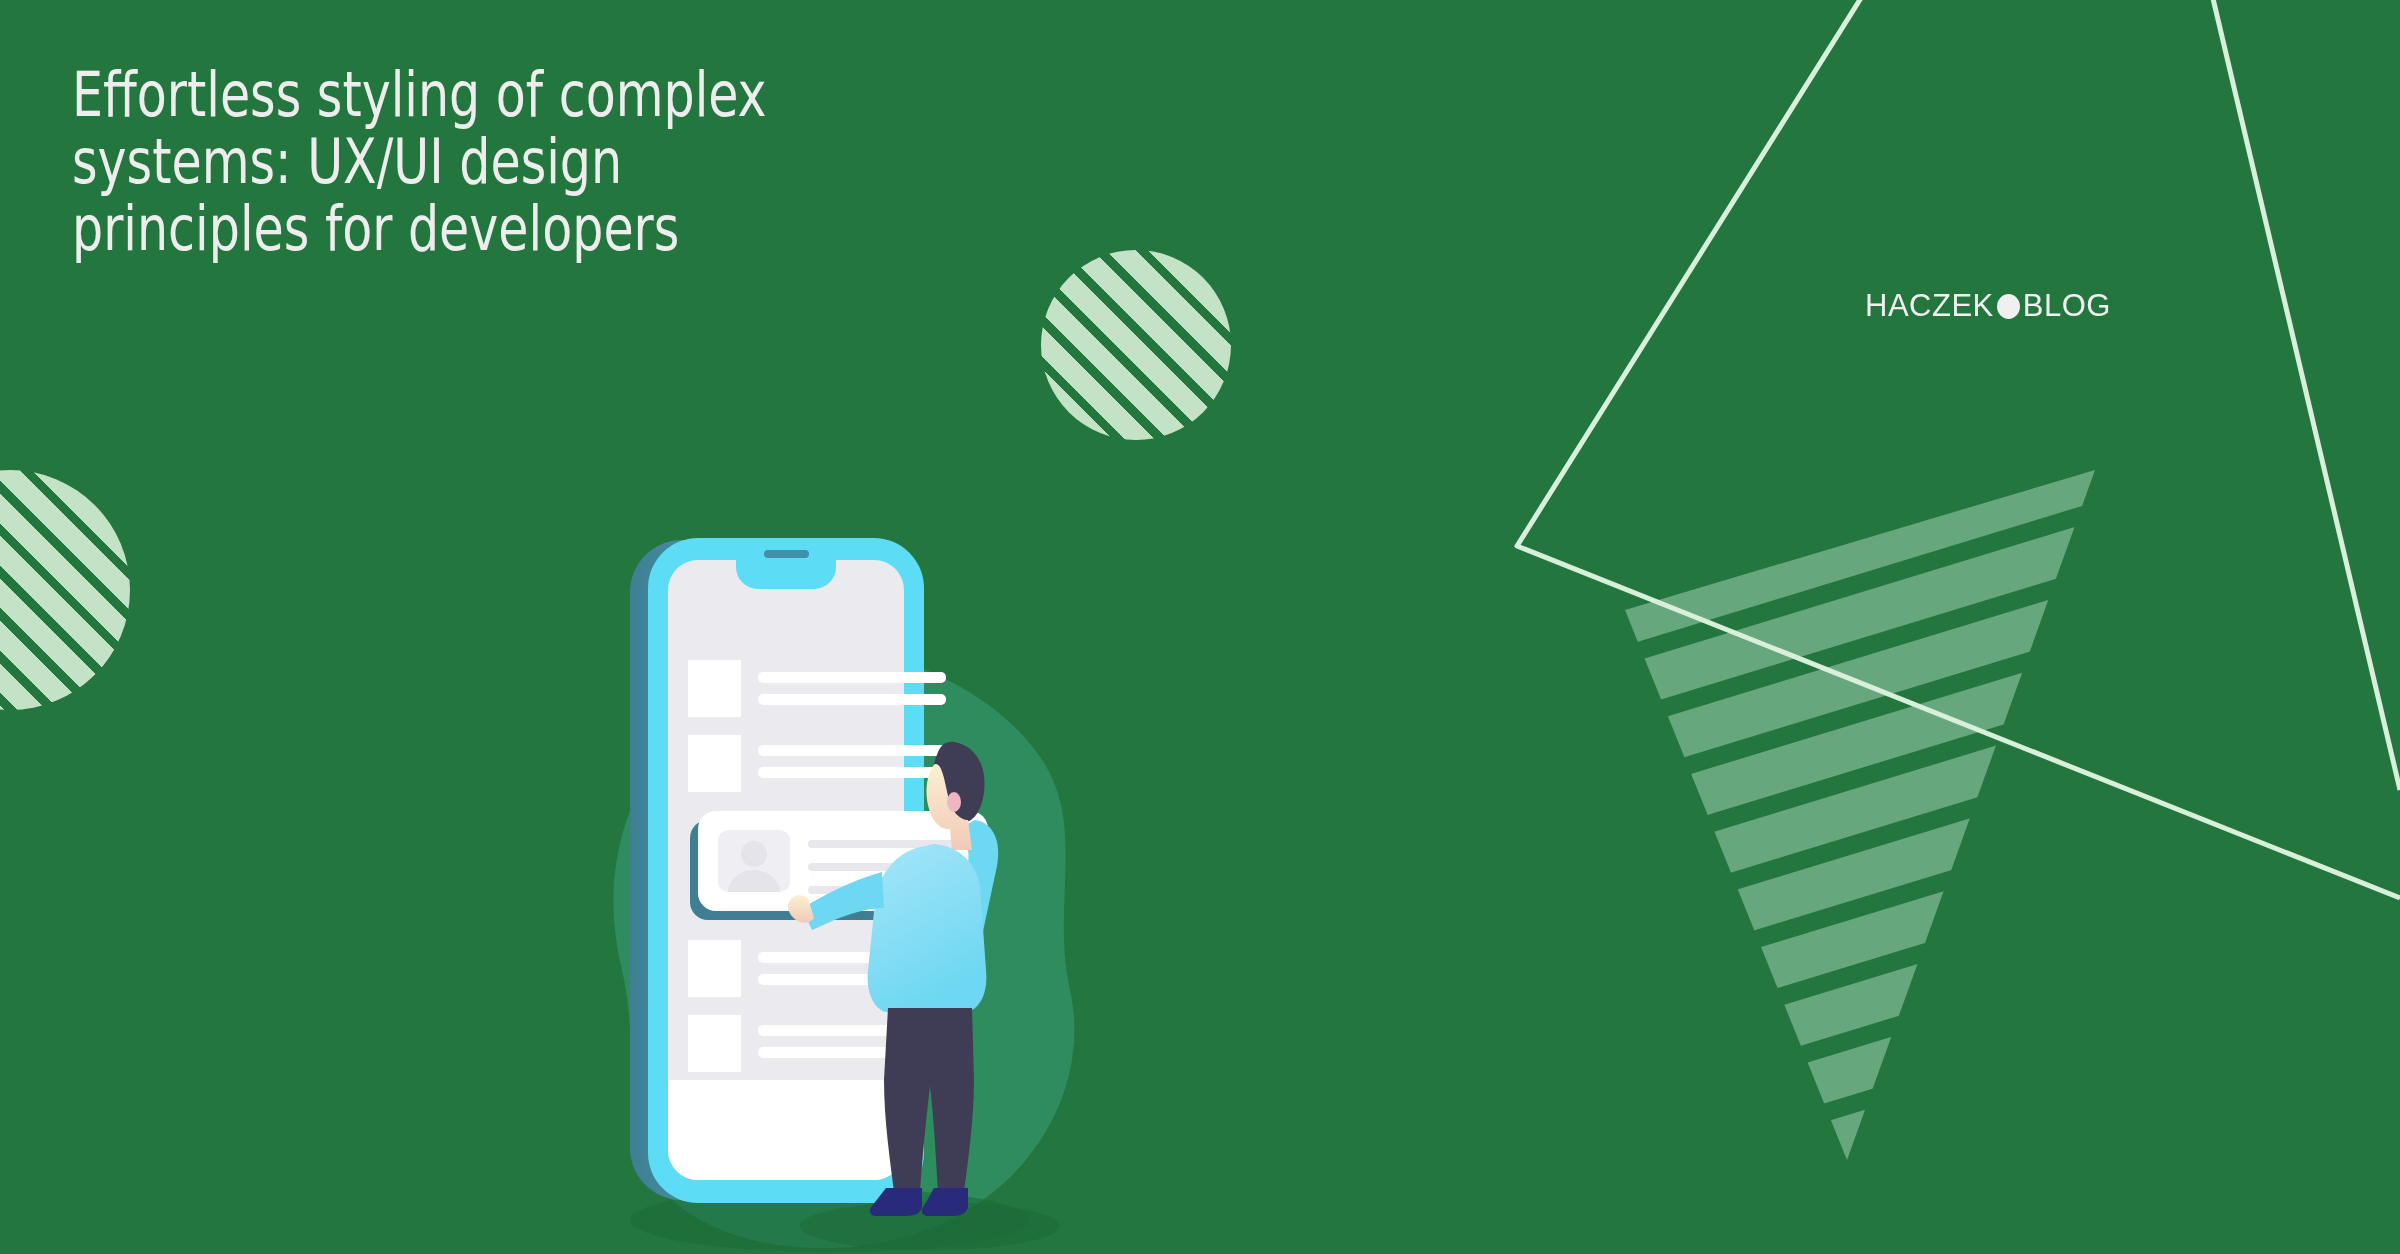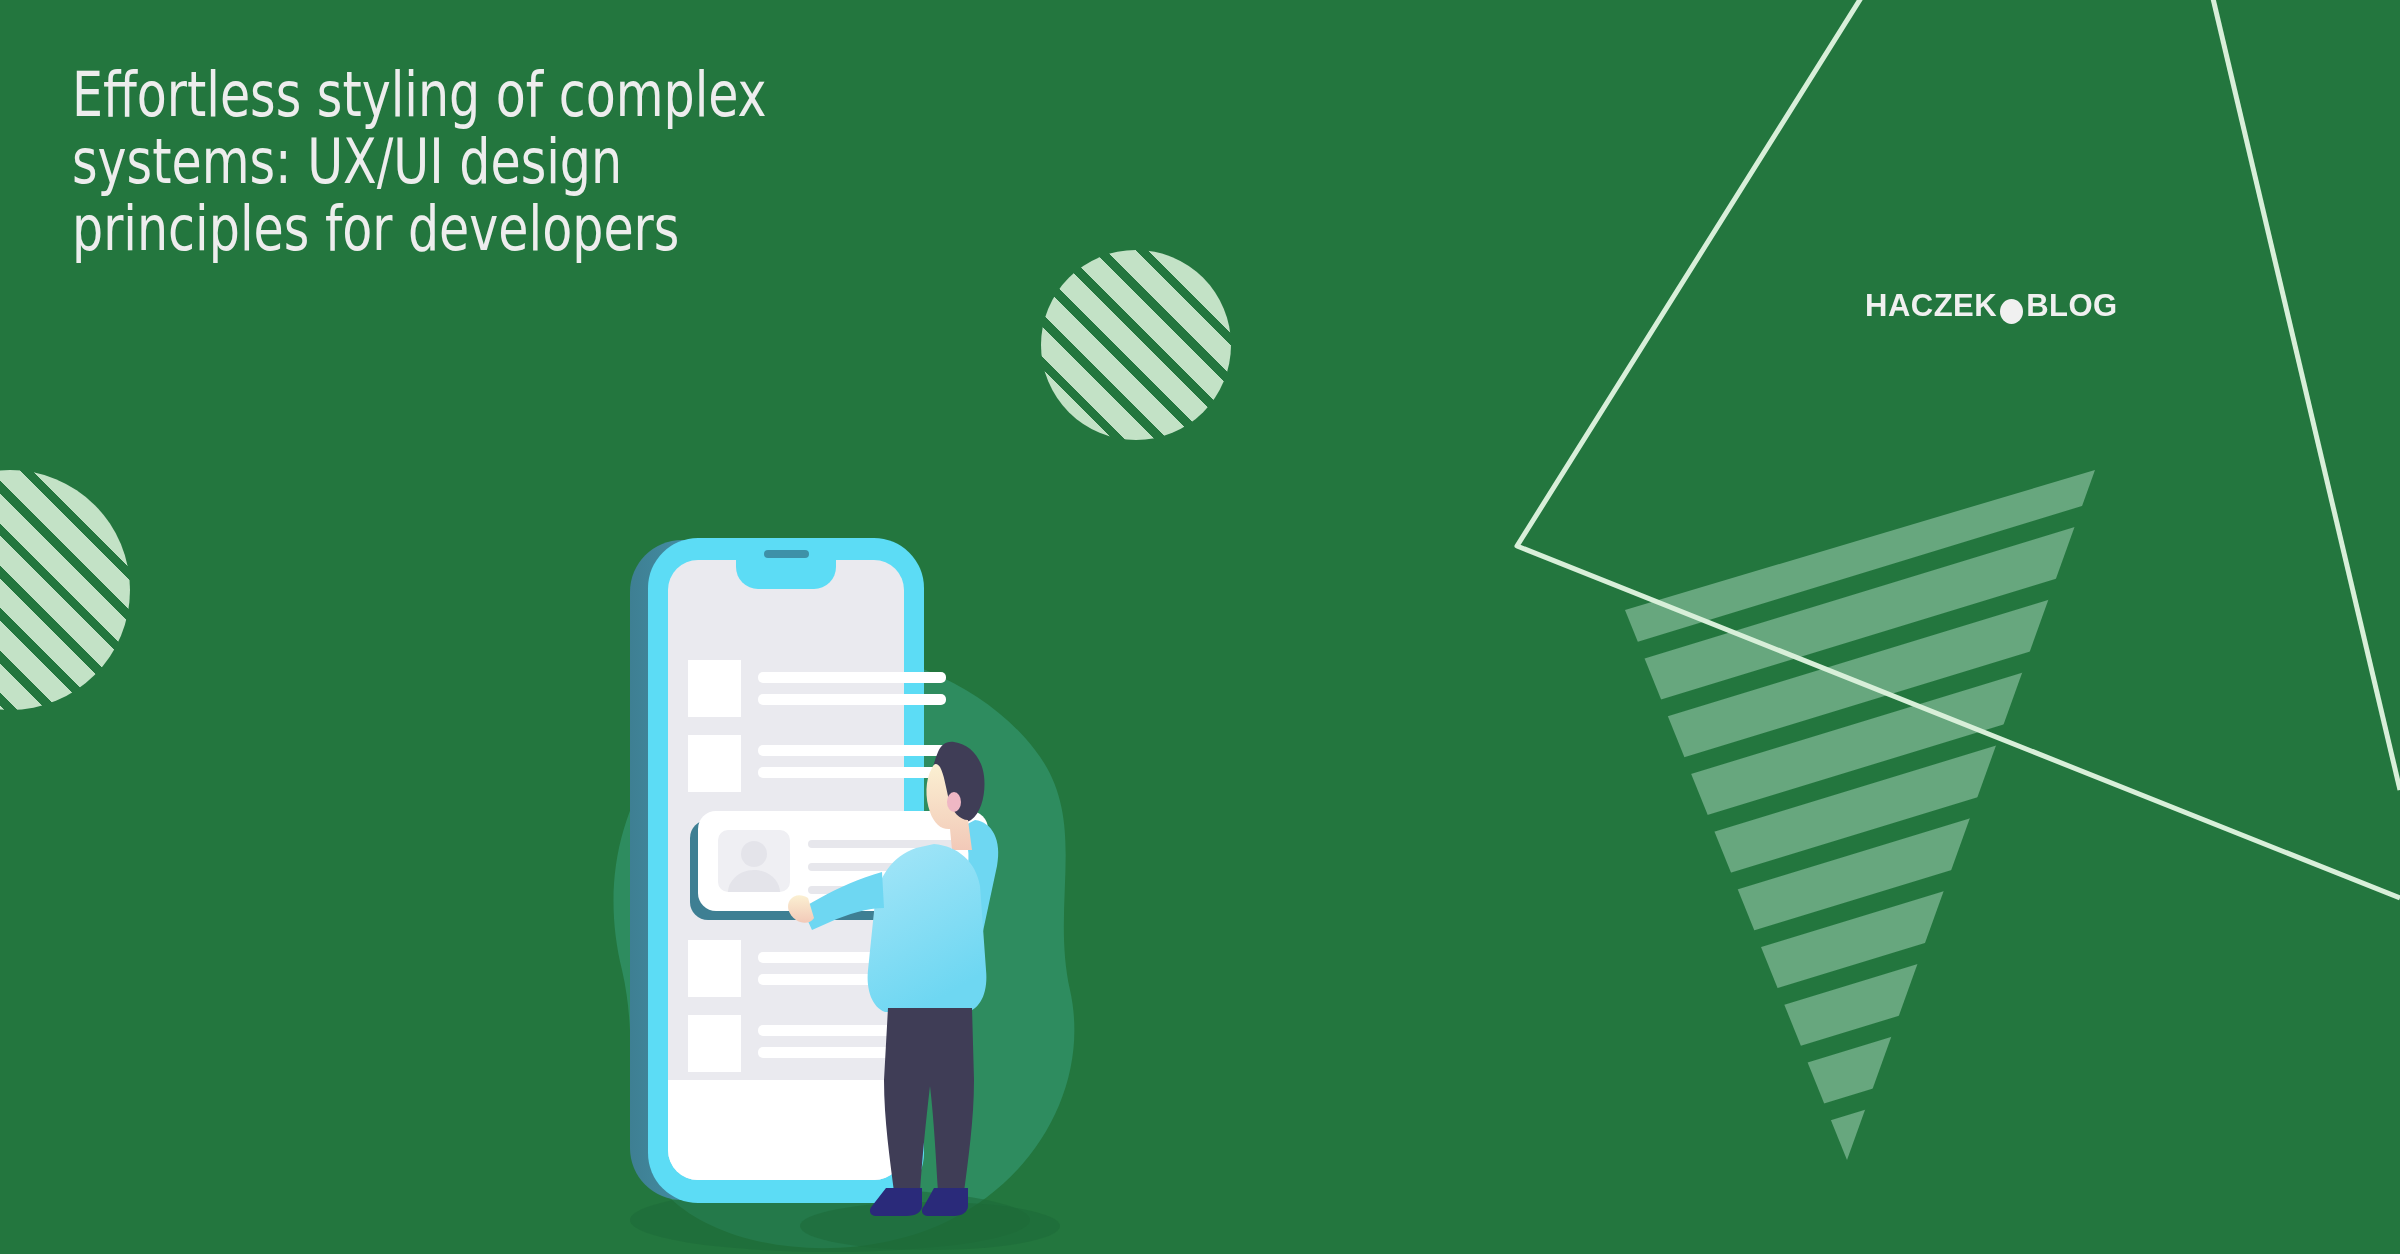--- a/index.html
+++ b/index.html
@@ -42,24 +42,24 @@
   .triangle-wrap{
     position:absolute;
     left:1625px; top:470px;
     width:480px; height:690px;
   }
 
   
   .logo{
     position:absolute;
     left:1865px; top:288px;
-    display:flex; align-items:flex-end;
+    display:flex; align-items:center;
     color:#F0F0F0;
     font-size:31px;
-    font-weight:bold;
+    font-weight:normal;
     letter-spacing:0.5px;
   }
   .logo .dot{
     display:inline-block;
     width:23px; height:25px;
     border-radius:50%;
     background:#F0F0F0;
     margin:0 3px;
   }
 

